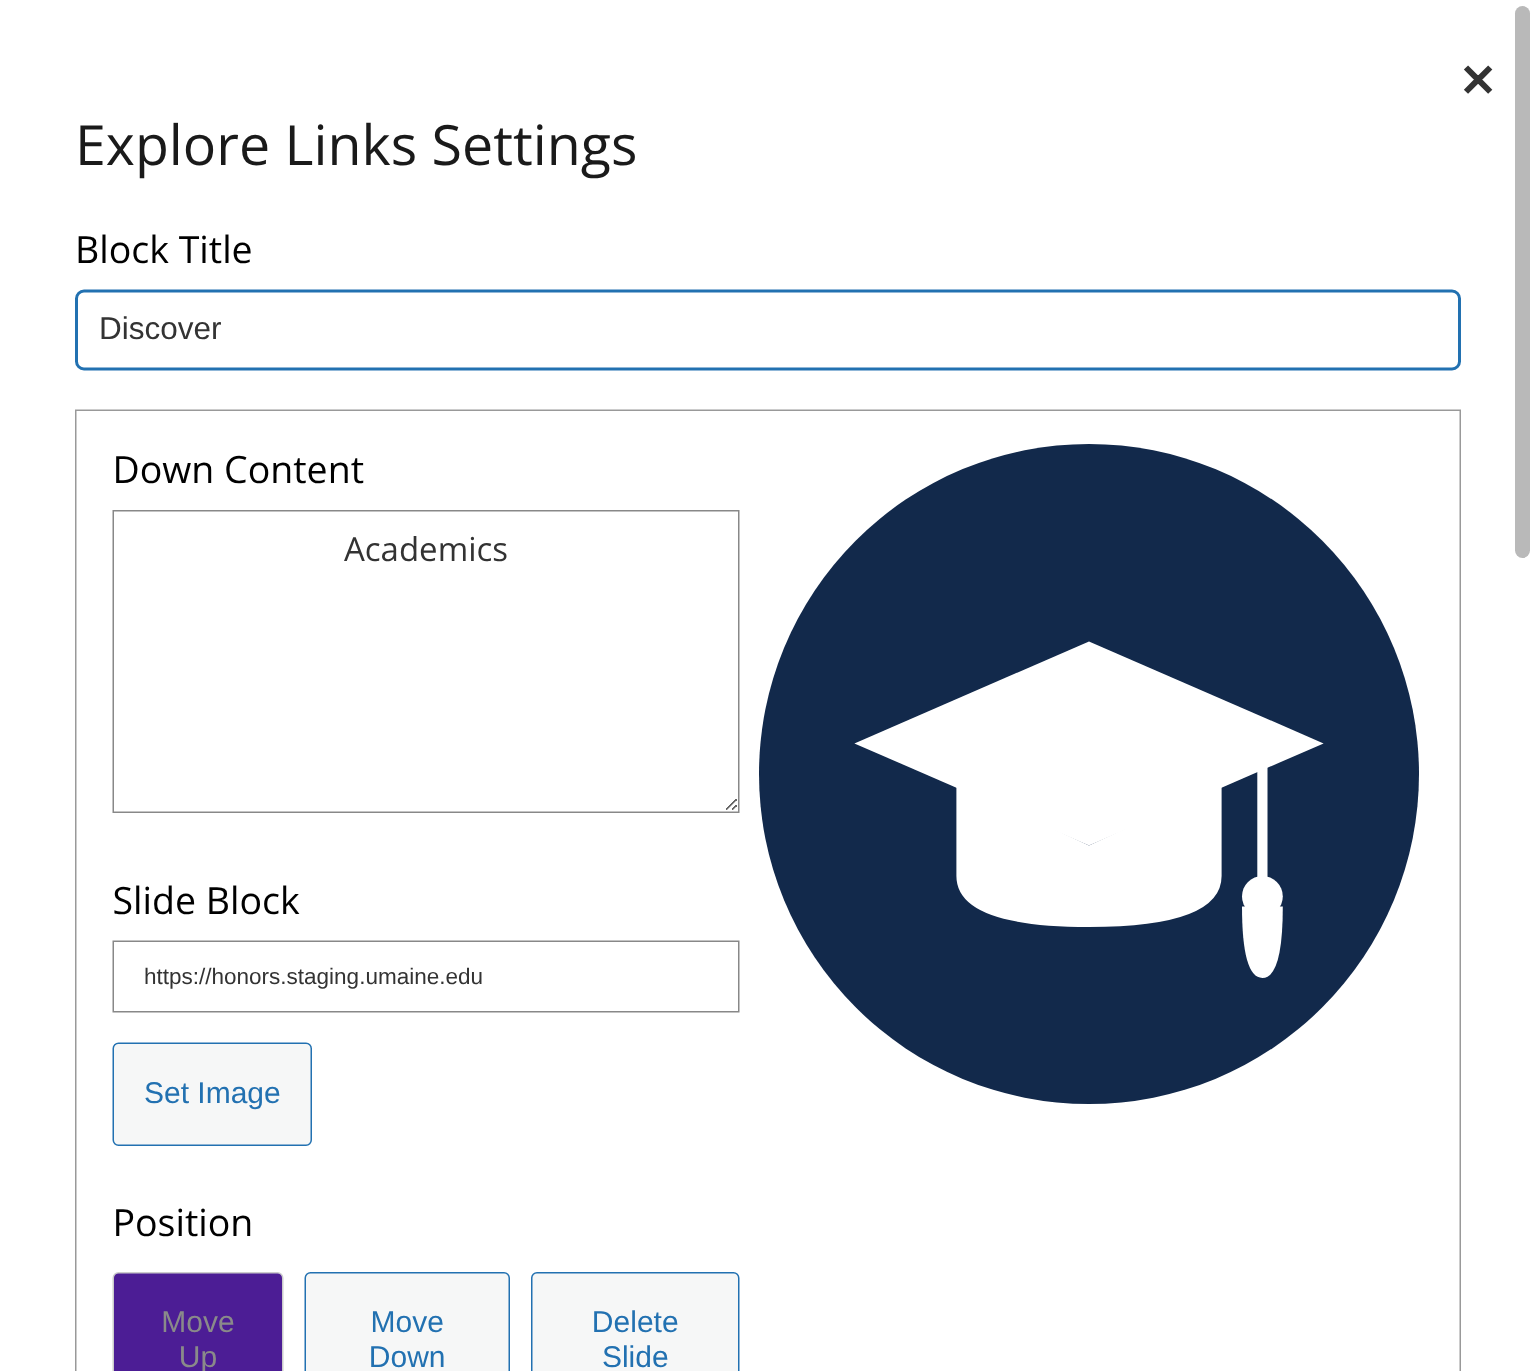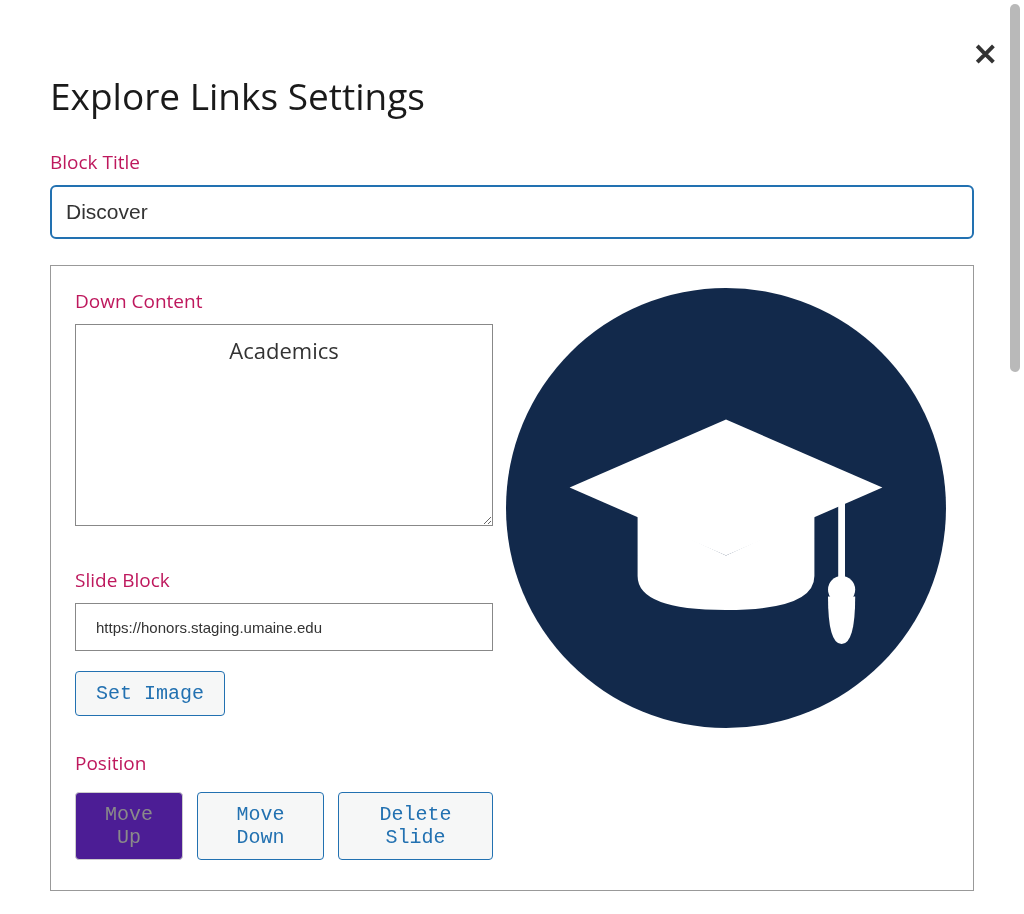--- a/index.html
+++ b/index.html
@@ -39,22 +39,22 @@
     .container {
       padding: 70px 50px 50px 50px;
     }
     .page-title {
       font-size: 37px;
       font-weight: 400;
       color: #1a1a1a;
       margin-bottom: 28px;
     }
     .field-label {
-      font-size: 19px;
-      color: #be185d;
+      font-size: 25px;
+      color: #000000;
       margin-bottom: 10px;
       display: block;
     }
     .block-title-input {
       width: 100%;
       height: 54px;
       border: 2px solid #2271b1;
       border-radius: 6px;
       padding: 0 14px;
       font-size: 21px;
@@ -114,24 +114,24 @@
       height: 20px;
     }
     .btn {
       display: inline-flex;
       align-items: center;
       justify-content: center;
       border: 1px solid #2271b1;
       background: #f6f7f7;
       color: #2271b1;
       font-size: 20px;
-      padding: 10px 20px;
+      padding: 22px 20px;
       border-radius: 4px;
       cursor: pointer;
-      font-family: Liberation Mono, monospace;
+      font-family: Liberation Sans, sans-serif;
     }
     .btn-disabled {
       border: 1px solid #ccc;
       background: #4c1d95;
       color: #8a8a8a;
       cursor: not-allowed;
     }
     .btn-row {
       display: flex;
       gap: 14px;

